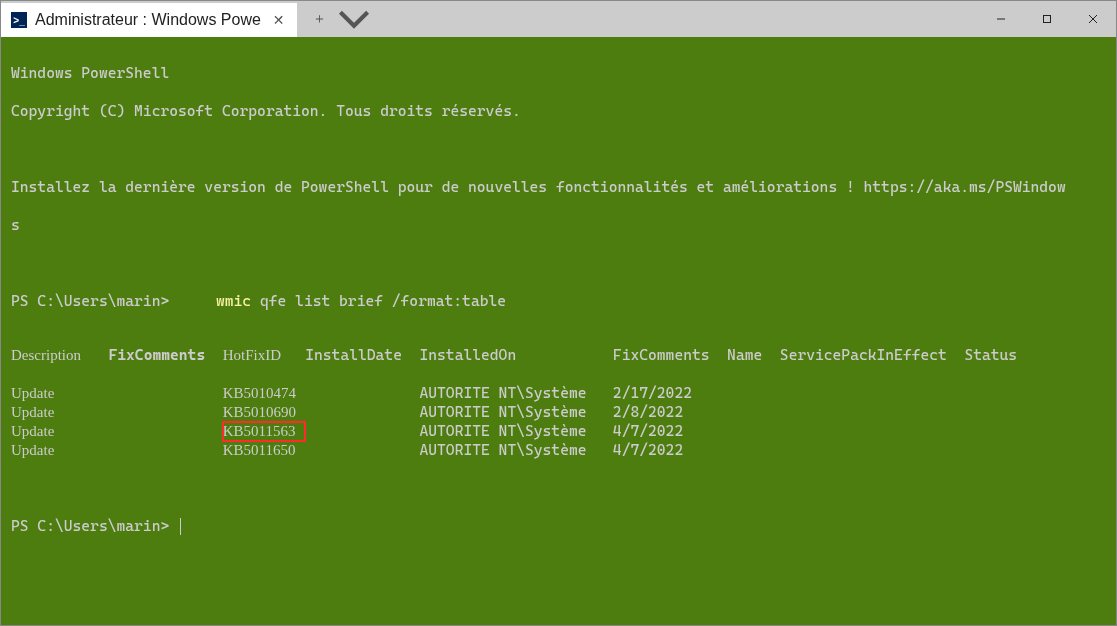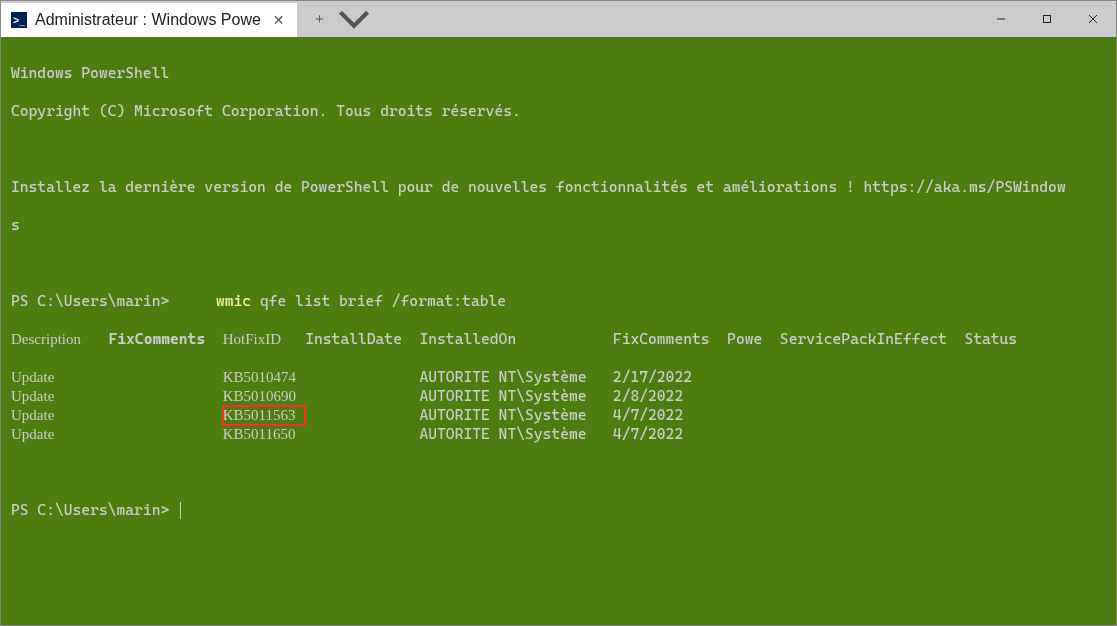--- a/index.html
+++ b/index.html
@@ -121,21 +121,21 @@
       margin-left: 2px;
     }
     .col { display: inline-block; }
     .c-desc { width: 13ch; font-family: Liberation Serif, serif; }
     .c-fix  { width: 13ch; font-weight: bold; }
     .c-hot  { width: 11ch; font-family: Liberation Serif, serif; }
     .c-instd{ width: 13ch; }
     .c-by   { width: 22ch; }
     .c-on   { width: 13ch; }
     .c-name { width: 6ch; }
-    .c-sp   { width: 21ch; }
+    .c-sp   { width: 21ch; margin-top: 16px; }
   </style>
 </head>
 <body>
 
 <div class="titlebar">
   <div class="tab">
     <span class="tab-icon">&gt;_</span>
     <span class="tab-title">Administrateur : Windows Powe</span>
     <span class="tab-close">✕</span>
   </div>
@@ -168,17 +168,17 @@
 </div>
 
 <div class="terminal">
 <span class="row">Windows PowerShell</span>
 <span class="row">Copyright (C) Microsoft Corporation. Tous droits réservés.</span>
 <span class="row"> </span>
 <span class="row">Installez la dernière version de PowerShell pour de nouvelles fonctionnalités et améliorations ! https://aka.ms/PSWindow</span>
 <span class="row">s</span>
 <span class="row"> </span>
 <span class="row"><span class="prompt">PS C:\Users\marin&gt; </span><span class="cmd-yellow">wmic</span><span> qfe list brief /format:table</span></span>
-<span class="row"><span class="col c-desc">Description</span><span class="col c-fix">FixComments</span><span class="col c-hot">HotFixID</span><span class="col c-instd">InstallDate</span><span class="col c-by">InstalledOn</span><span class="col c-on">FixComments</span><span class="col c-name">Powe</span><span class="col c-sp">ServicePackInEffect</span><span class="col">Status</span></span>
+<span class="row"><span class="col c-desc">Description</span><span class="col c-fix">FixComments</span><span class="col c-hot">HotFixID</span><span class="col c-instd">InstallDate</span><span class="col c-by">InstalledOn</span><span class="col c-on">FixComments</span><span class="col c-name">Name</span><span class="col c-sp">ServicePackInEffect</span><span class="col">Status</span></span>
 <div id="rows-mount"><span class="row"><span class="col c-desc">Update</span><span class="col c-fix"></span><span class="col c-hot">KB5010474</span><span class="col c-instd"></span><span class="col c-by">AUTORITE NT\Système</span><span class="col c-on">2/17/2022</span></span><span class="row"><span class="col c-desc">Update</span><span class="col c-fix"></span><span class="col c-hot">KB5010690</span><span class="col c-instd"></span><span class="col c-by">AUTORITE NT\Système</span><span class="col c-on">2/8/2022</span></span><span class="row"><span class="col c-desc">Update</span><span class="col c-fix"></span><span class="col c-hot highlight-box">KB5011563</span><span class="col c-instd"></span><span class="col c-by">AUTORITE NT\Système</span><span class="col c-on">4/7/2022</span></span><span class="row"><span class="col c-desc">Update</span><span class="col c-fix"></span><span class="col c-hot">KB5011650</span><span class="col c-instd"></span><span class="col c-by">AUTORITE NT\Système</span><span class="col c-on">4/7/2022</span></span></div>
 <span class="row"> </span>
 <span class="row"><span class="prompt">PS C:\Users\marin&gt; </span><span class="cursor"></span></span>
 </div>
 
 </body></html>

